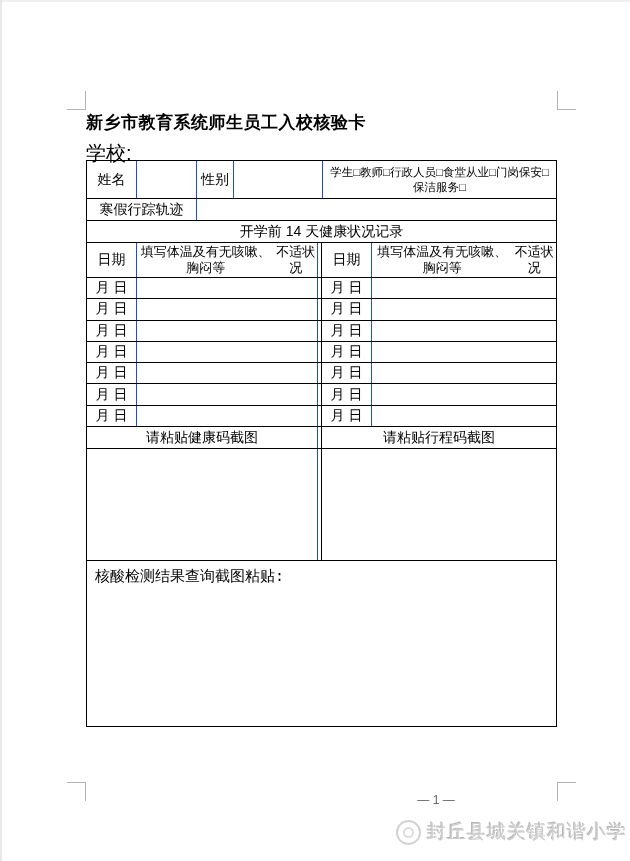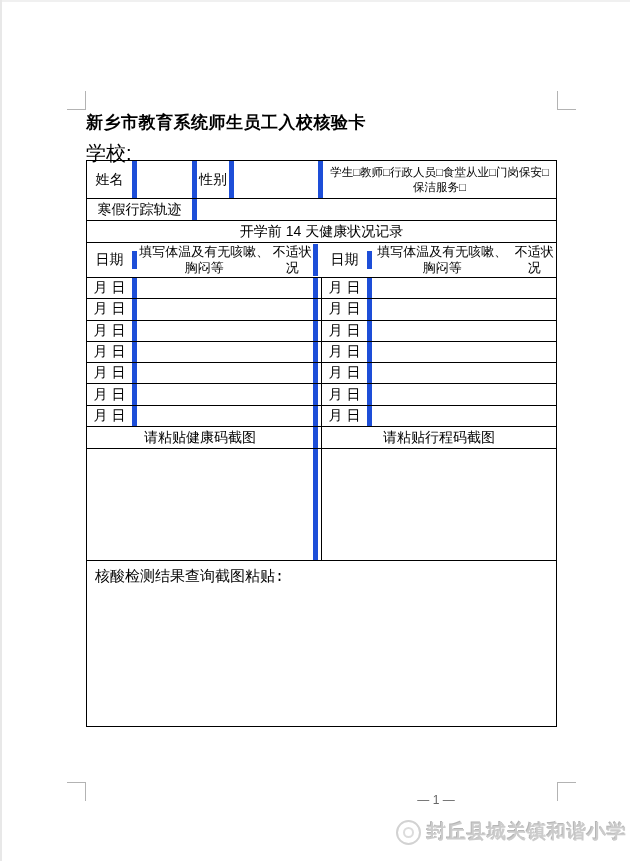--- a/index.html
+++ b/index.html
@@ -25,29 +25,29 @@
   .school-line{position:absolute;left:86px;top:140px;font-size:20px;}
 
   .form-table{
     position:absolute;left:86px;top:160px;width:471px;
     border:1px solid #000;box-sizing:border-box;
     font-size:14px;
   }
   .trow{display:flex;border-bottom:1px solid #000;box-sizing:border-box;align-items:stretch;}
   .trow.last{border-bottom:none;}
   .cell{
-    border-right:5px solid #1d4ed8;box-sizing:border-box;
+    border-right:1px solid #1d4ed8;box-sizing:border-box;
     display:flex;align-items:center;justify-content:center;
     text-align:center;overflow:hidden;
   }
   .cell.endc{border-right:none;}
   .h-r1{height:38px;}
   .h-r2{height:22px;}
   .h-r3{height:22px;}
-  .h-r4{height:35px;align-items:center;}
+  .h-r4{height:35px;}
   .h-data{height:21.3px;}
   .h-phdr{height:22px;}
   .h-parea{height:112px;}
   .h-nucleic{height:165px;font-family:Liberation Mono, monospace;}
   .w-a{width:50px;}
   .w-b{width:60px;}
   .w-c{width:37px;}
   .w-d{width:89px;}
   .w-track{width:110px;}
   .w-big{width:181px;}
@@ -69,21 +69,21 @@
   .logo{
     width:25px;height:25px;border-radius:50%;box-sizing:border-box;
     border:2px solid #d2d2d2;box-shadow:1px 1px 0 #ffffff;
     display:flex;align-items:center;justify-content:center;
   }
   .logo-inner{
     width:11px;height:11px;border-radius:50%;
     border:2px solid #dcdcdc;box-sizing:border-box;box-shadow:1px 1px 0 #fff;
   }
   .footer-name{
-    font-size:19px;font-weight:bold;color:#cccccc;letter-spacing:1px;
+    font-size:19px;font-weight:normal;color:#cccccc;letter-spacing:1px;
     text-shadow:1px 1px 0 #ffffff,-1px -1px 0 #b5b5b5;
     white-space:nowrap;
   }
 </style>
 </head>
 <body>
 
 <div class="edge-top"></div>
 <div class="edge-left"></div>
 

